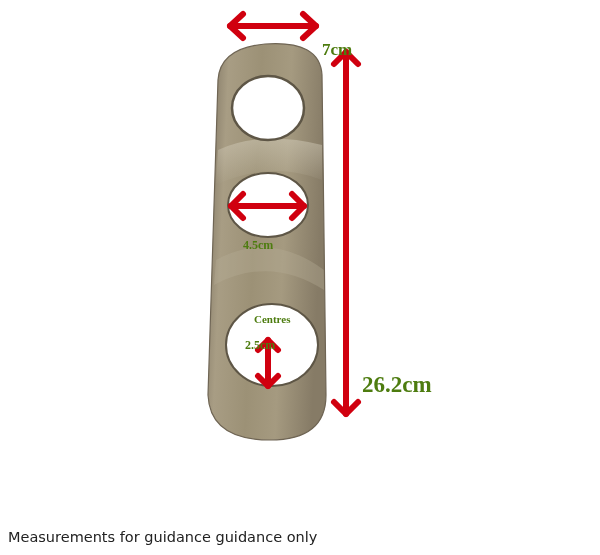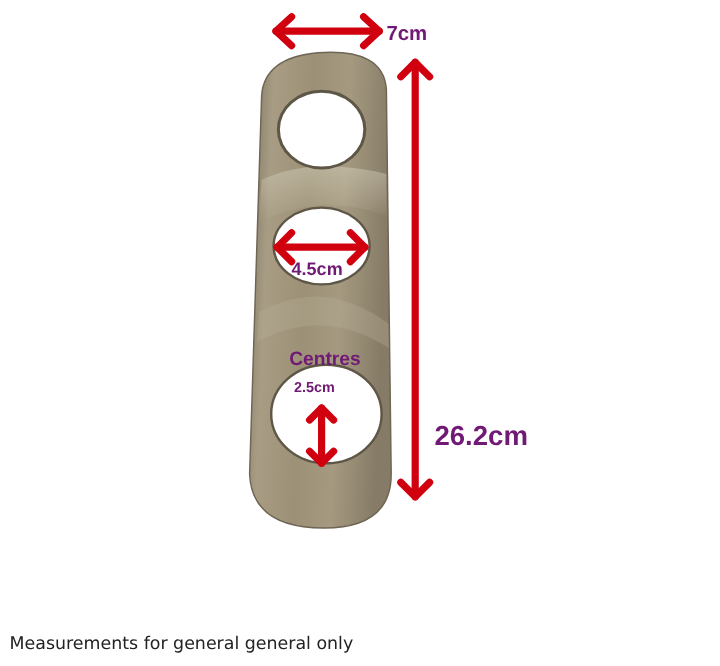--- a/index.html
+++ b/index.html
@@ -1,21 +1,21 @@
 <!DOCTYPE html>
 <html><head>
 <meta charset="utf-8">
 <style>
   html, body { margin: 0; padding: 0; background: #ffffff; }
   body { width: 600px; height: 555px; position: relative; overflow: hidden; font-family: "Liberation Sans", sans-serif; }
   .canvas { position: absolute; left: 0; top: 0; width: 600px; height: 555px; }
-  .label { position: absolute; font-family: Liberation Sans, sans-serif; font-weight: bold; color: #701a75; white-space: nowrap; }
+  .label { position: absolute; font-family: Liberation Serif, serif; font-weight: bold; color: #4d7c0f; white-space: nowrap; margin-top: 22px; }
   .lbl-7cm { left: 322px; top: 18px; font-size: 17px; }
-  .lbl-45 { left: 243px; top: 216px; font-size: 15px; }
-  .lbl-centres { left: 241px; top: 291px; font-size: 16px; }
+  .lbl-45 { left: 243px; top: 216px; font-size: 12px; }
+  .lbl-centres { left: 254px; top: 291px; font-size: 11px; }
   .lbl-25 { left: 245px; top: 316px; font-size: 12px; }
   .lbl-262 { left: 362px; top: 350px; font-size: 23px; }
   .caption { position: absolute; left: 8px; top: 529px; font-size: 14.5px; color: #222222; font-family: "DejaVu Sans", sans-serif; }
 </style>
 </head>
 <body>
 
 <div class="canvas">
   <svg width="600" height="555" viewBox="0 0 600 555">
     <defs>
@@ -73,13 +73,13 @@
       <polyline points="258,376 268,386 278,376"></polyline>
     </g>
   </svg>
 </div>
 
 <div class="label lbl-7cm">7cm</div>
 <div class="label lbl-45">4.5cm</div>
 <div class="label lbl-centres">Centres</div>
 <div class="label lbl-25">2.5cm</div>
 <div class="label lbl-262">26.2cm</div>
-<div class="caption">Measurements for general general only</div>
+<div class="caption">Measurements for guidance guidance only</div>
 
 </body></html>

